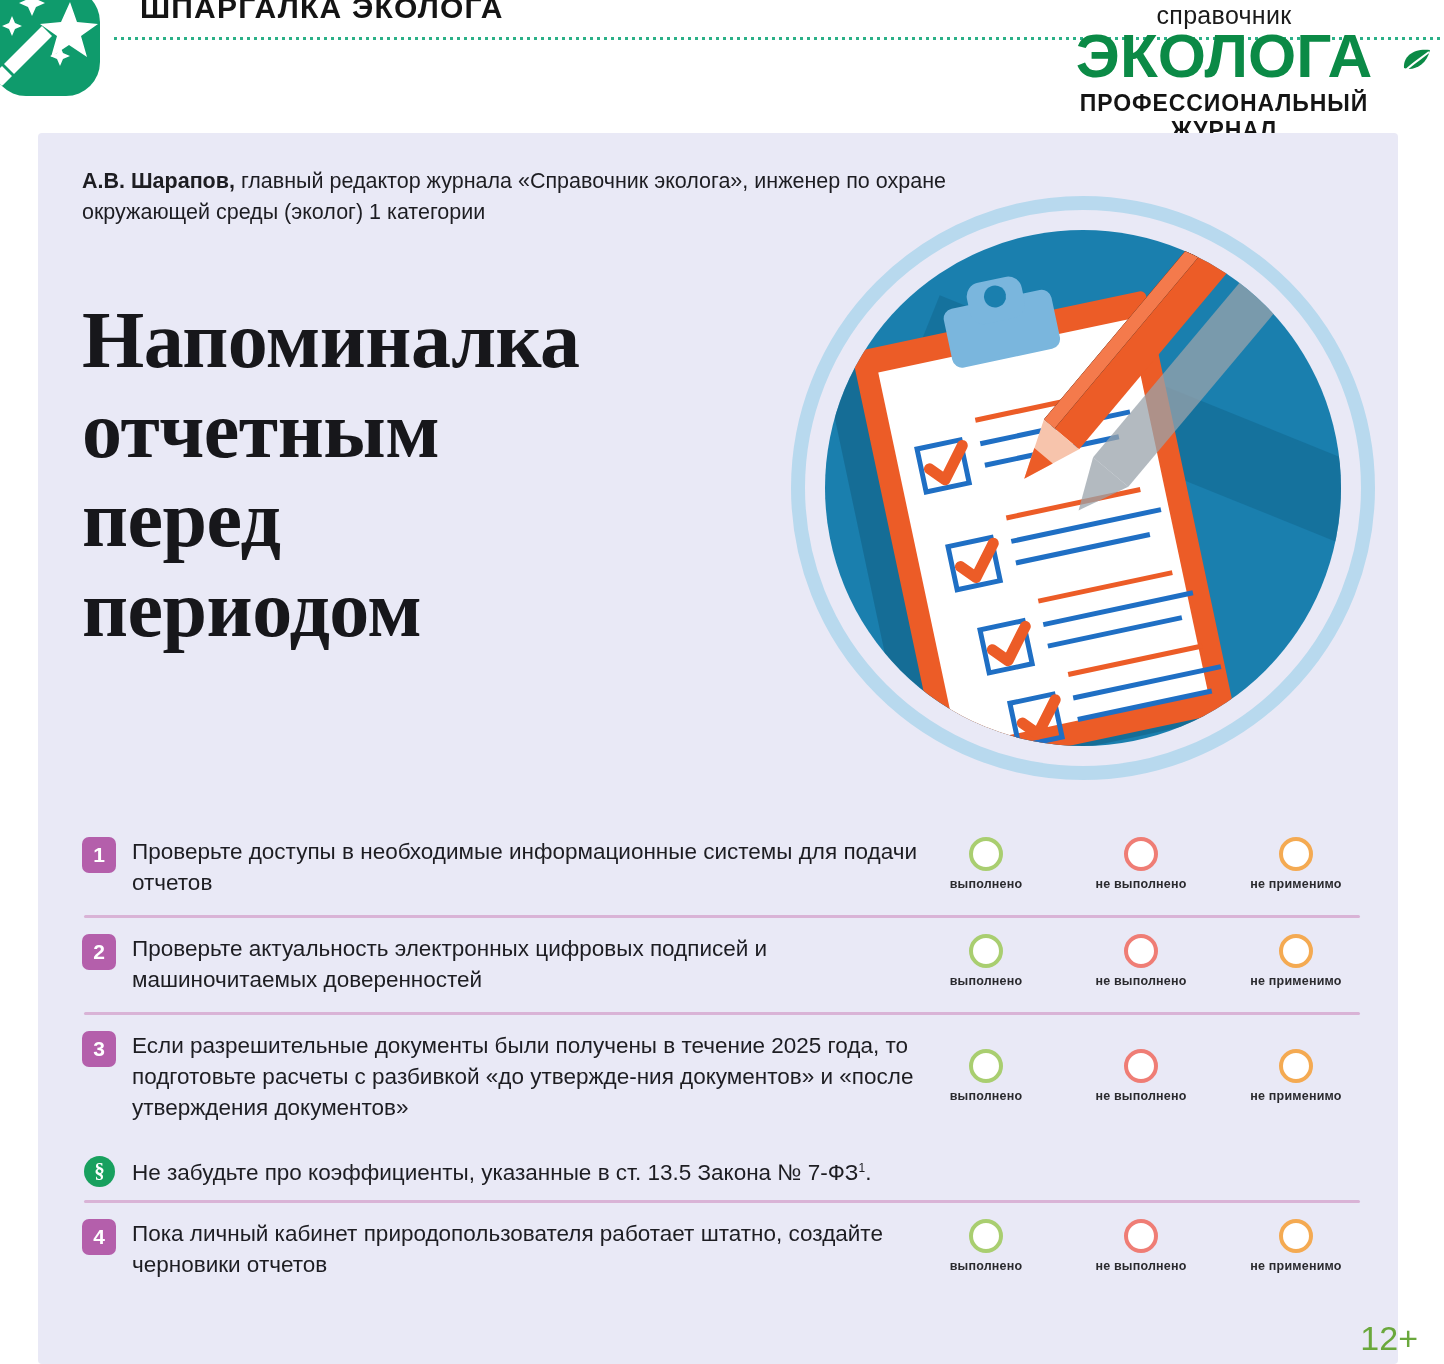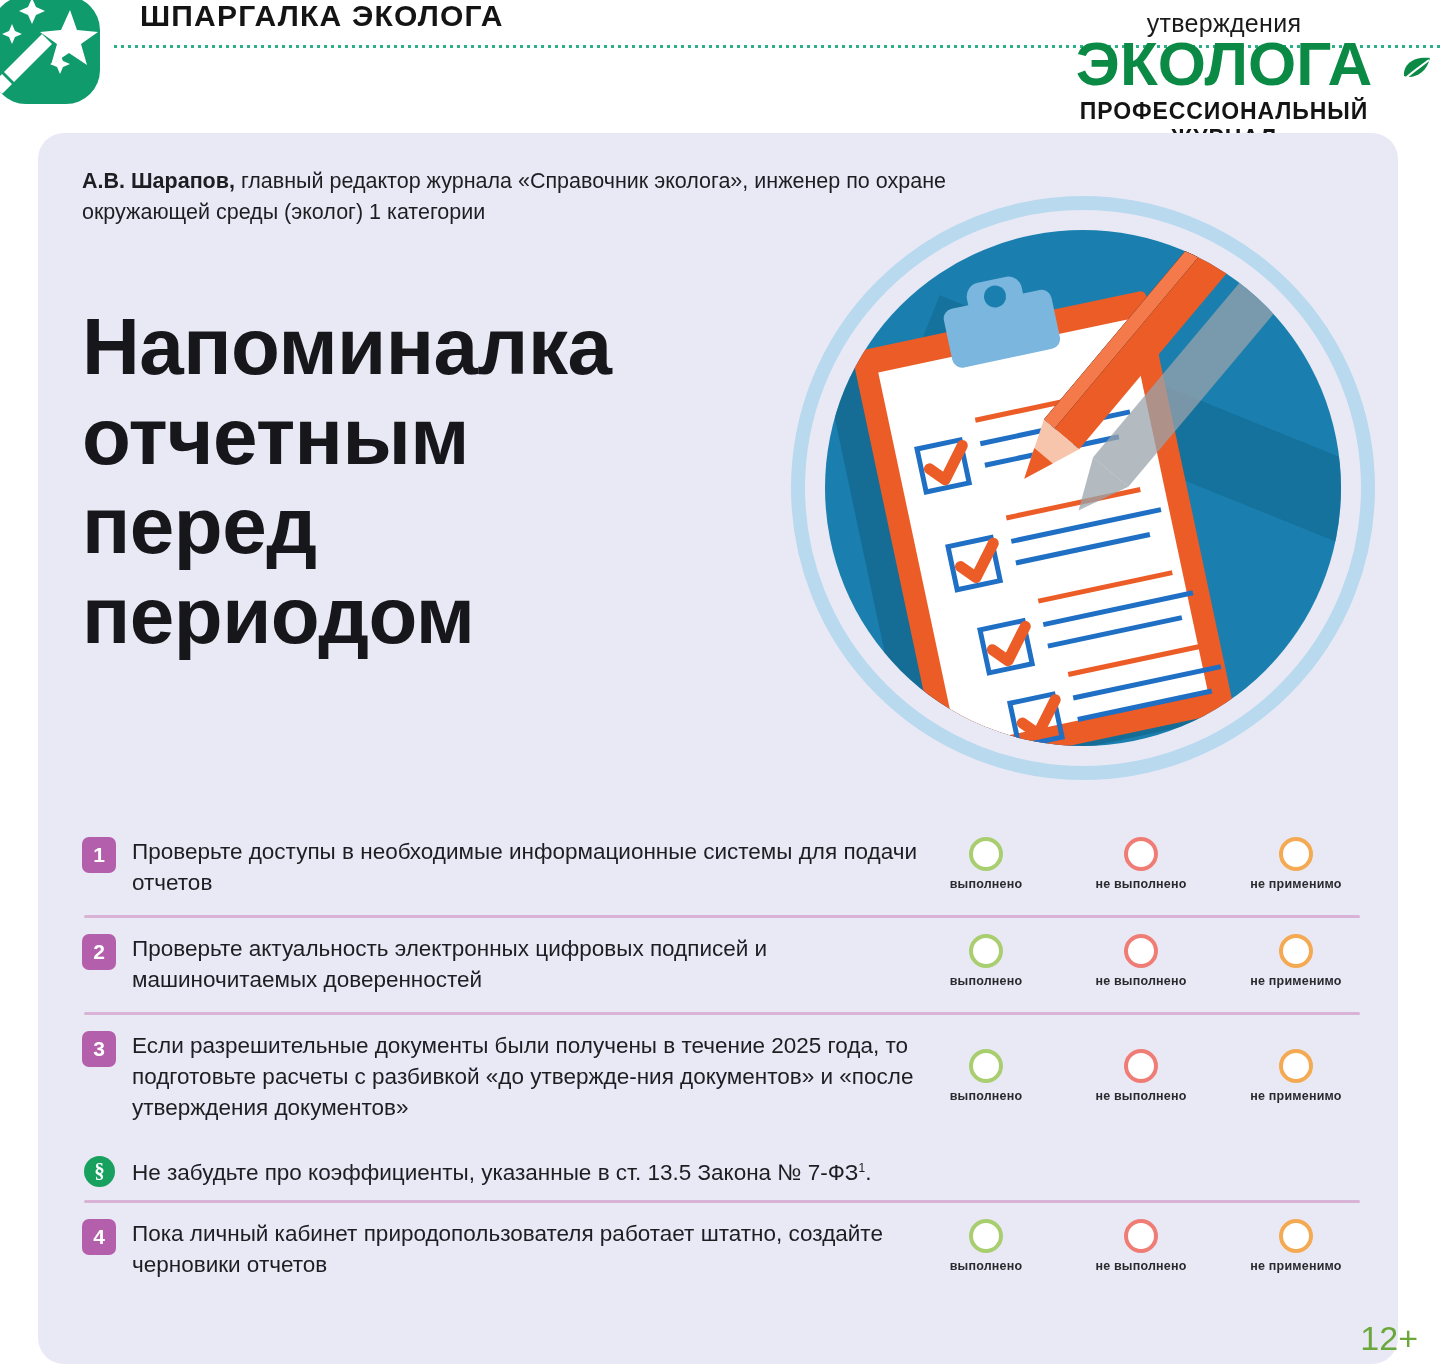--- a/index.html
+++ b/index.html
@@ -5,21 +5,21 @@
   html,body{margin:0;padding:0;}
   body{
     width:1444px;height:1364px;
     background:#ffffff;
     font-family:"Liberation Sans","DejaVu Sans",sans-serif;
     position:relative;overflow:hidden;
     -webkit-font-smoothing:antialiased;
   }
 
   
-  .masthead{position:absolute;left:0;top:8px;width:1444px;height:118px;}
+  .masthead{position:absolute;left:0;top:0;width:1444px;height:118px;}
   .wand-badge{
     position:absolute;left:-8px;top:-12px;width:108px;height:108px;
     background:#0f9b6c;border-radius:34px 34px 34px 34px;
     overflow:hidden;
   }
   .wand-badge svg{position:absolute;left:0;top:0;}
   .sheet-title{
     position:absolute;left:140px;top:-9px;
     font-size:30px;font-weight:bold;letter-spacing:1.2px;
     color:#141414;white-space:nowrap;
@@ -36,33 +36,33 @@
     letter-spacing:0px;line-height:.96;margin-top:-2px;
   }
   .brand-leaf{position:absolute;right:-30px;top:4px;}
   .brand-sub{
     font-size:23px;font-weight:bold;color:#141414;letter-spacing:.9px;margin-top:4px;
   }
 
   
   .card{
     position:absolute;left:38px;top:133px;width:1360px;height:1231px;
-    background:#e9e9f6;border-radius:26px;
+    background:#e9e9f6;border-radius:4px;
   }
 
   .byline{
     position:absolute;left:44px;top:33px;width:880px;
     font-size:21.5px;color:#1d1d22;line-height:1.42;
   }
   .byline b{font-weight:bold;}
 
   .headline{
-    position:absolute;left:44px;top:169px;width:760px;
+    position:absolute;left:44px;top:163px;width:760px;
     font-size:80px;font-weight:bold;color:#17171b;
-    line-height:1.12;letter-spacing:-.5px;
+    line-height:1.12;letter-spacing:-.5px;font-family:Liberation Serif, serif;
   }
 
   
   .illus{position:absolute;left:745px;top:55px;width:600px;height:640px;}
 
   
   .list{position:absolute;left:38px;top:688px;width:1290px;}
   .row{position:relative;}
   .row-inner{display:flex;align-items:flex-start;padding:12px 0 10px 0;min-height:72px;}
   .num{
@@ -120,21 +120,21 @@
         <path d="M20 28 l3 7 7 3 -7 3 -3 7 -3 -7 -7 -3 7 -3z"></path>
         <path d="M68 58 l3 7 7 3 -7 3 -3 7 -3 -7 -7 -3 7 -3z"></path>
       </g>
     </svg>
   </div>
 
   <div class="sheet-title">ШПАРГАЛКА ЭКОЛОГА</div>
   <div class="dotline"></div>
 
   <div class="brand">
-    <div class="brand-kicker">утверждения</div>
+    <div class="brand-kicker">справочник</div>
     <div class="brand-main">
       <span>ЭКОЛОГА</span>
       <span class="brand-leaf">
         <svg width="34" height="34" viewBox="0 0 34 34">
           <path d="M30 3 C14 1 3 9 4 21 C12 24 26 20 30 3 Z" fill="#0b8a46"></path>
           <path d="M29 5 C20 12 12 17 6 23" stroke="#ffffff" stroke-width="2" fill="none"></path>
         </svg>
       </span>
     </div>
     <div class="brand-sub">ПРОФЕССИОНАЛЬНЫЙ ЖУРНАЛ</div>

